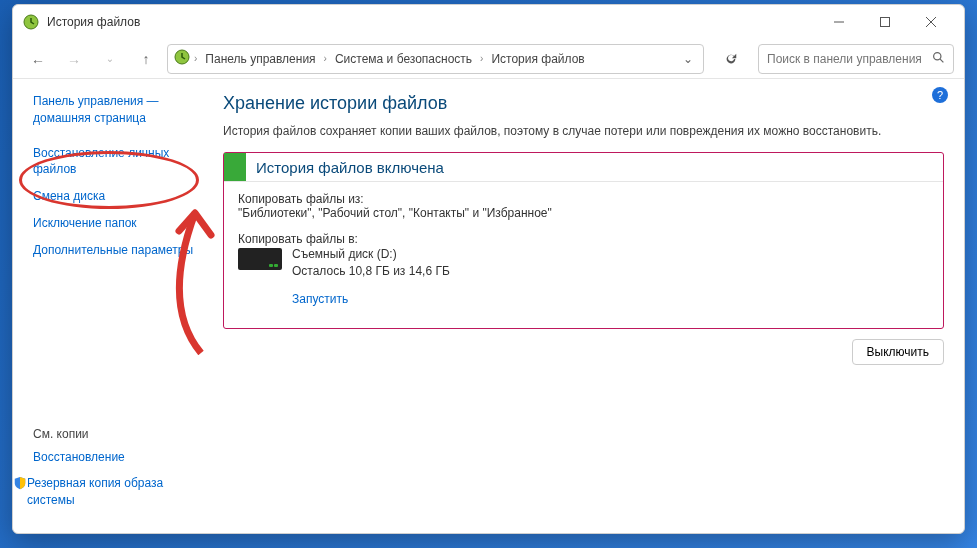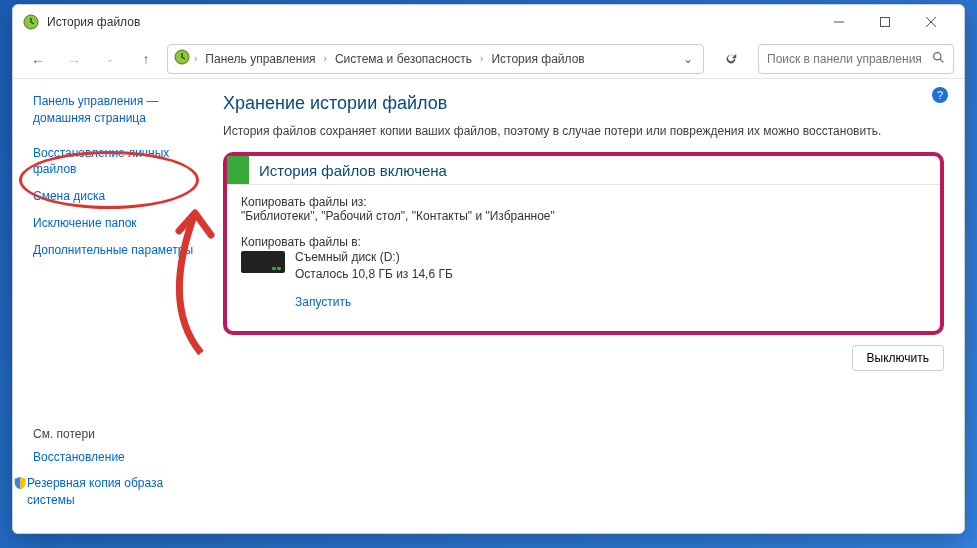--- a/index.html
+++ b/index.html
@@ -24,21 +24,21 @@
 .content { display: flex; flex: 1; overflow: hidden; position: relative; }
 .sidebar { width: 200px; padding: 14px 10px 14px 20px; font-size: 12px; display: flex; flex-direction: column; }
 .sidebar a { color: #0066cc; text-decoration: none; display: block; margin-bottom: 10px; line-height: 1.4; cursor: pointer; }
 .sidebar .spacer { flex: 1; }
 .sidebar .see-also { color: #444; margin-bottom: 8px; margin-top: 20px; }
 .sidebar .recovery-item { display: flex; align-items: flex-start; gap: 0; }
 .shield { width: 14px; height: 14px; flex-shrink: 0; margin-top: 1px; margin-left: -20px; }
 .main { flex: 1; padding: 14px 20px 14px 10px; font-size: 12px; color: #333; position: relative; }
 .main h1 { color: #0a4a7a; font-size: 18px; font-weight: 400; margin-bottom: 8px; }
 .main .desc { color: #404040; margin-bottom: 12px; line-height: 1.5; }
-.status-box { border: 4px solid #be185d; border-radius: 10px; }
+.status-box { border: 1px solid #be185d; border-radius: 3px; }
 .status-header { display: flex; align-items: center; border-bottom: 1px solid #e5e5e5; }
 .green-square { width: 22px; height: 28px; background: #39a939; }
 .status-header .status-text { color: #0a4a7a; font-size: 15px; padding: 5px 10px; }
 .status-body { padding: 10px 14px; }
 .status-row { display: flex; margin-bottom: 12px; flex-direction: column; }
 .status-row .label { width: 138px; color: #333; }
 .status-row .value { flex: 1; color: #333; }
 .drive-row { display: flex; align-items: flex-start; gap: 10px; }
 .drive-icon { width: 44px; height: 22px; background: #222; border-radius: 2px; margin-top: 2px; position: relative; }
 .drive-icon::after { content: ""; position: absolute; right: 4px; bottom: 3px; width: 4px; height: 3px; background: #3a3; border-radius: 1px; box-shadow: -5px 0 0 #3a3; }
@@ -122,21 +122,21 @@
 
   <div class="content">
     <div class="sidebar">
       <a>Панель управления — домашняя страница</a>
       <div style="height:8px"></div>
       <a>Восстановление личных файлов</a>
       <a>Смена диска</a>
       <a>Исключение папок</a>
       <a>Дополнительные параметры</a>
       <div class="spacer"></div>
-      <div class="see-also">См. потери</div>
+      <div class="see-also">См. копии</div>
       <a>Восстановление</a>
       <div class="recovery-item">
         <span class="shield">
           <svg viewBox="0 0 16 16" width="14" height="14">
               <path d="M8 1l6 2v5c0 4-3 6-6 7-3-1-6-3-6-7V3z" fill="#3584e4"></path>
               <path d="M8 1l6 2v5c0 4-3 6-6 7V1z" fill="#ffc107"></path>
             </svg>
         </span>
         <a>Резервная копия образа системы</a>
       </div>

